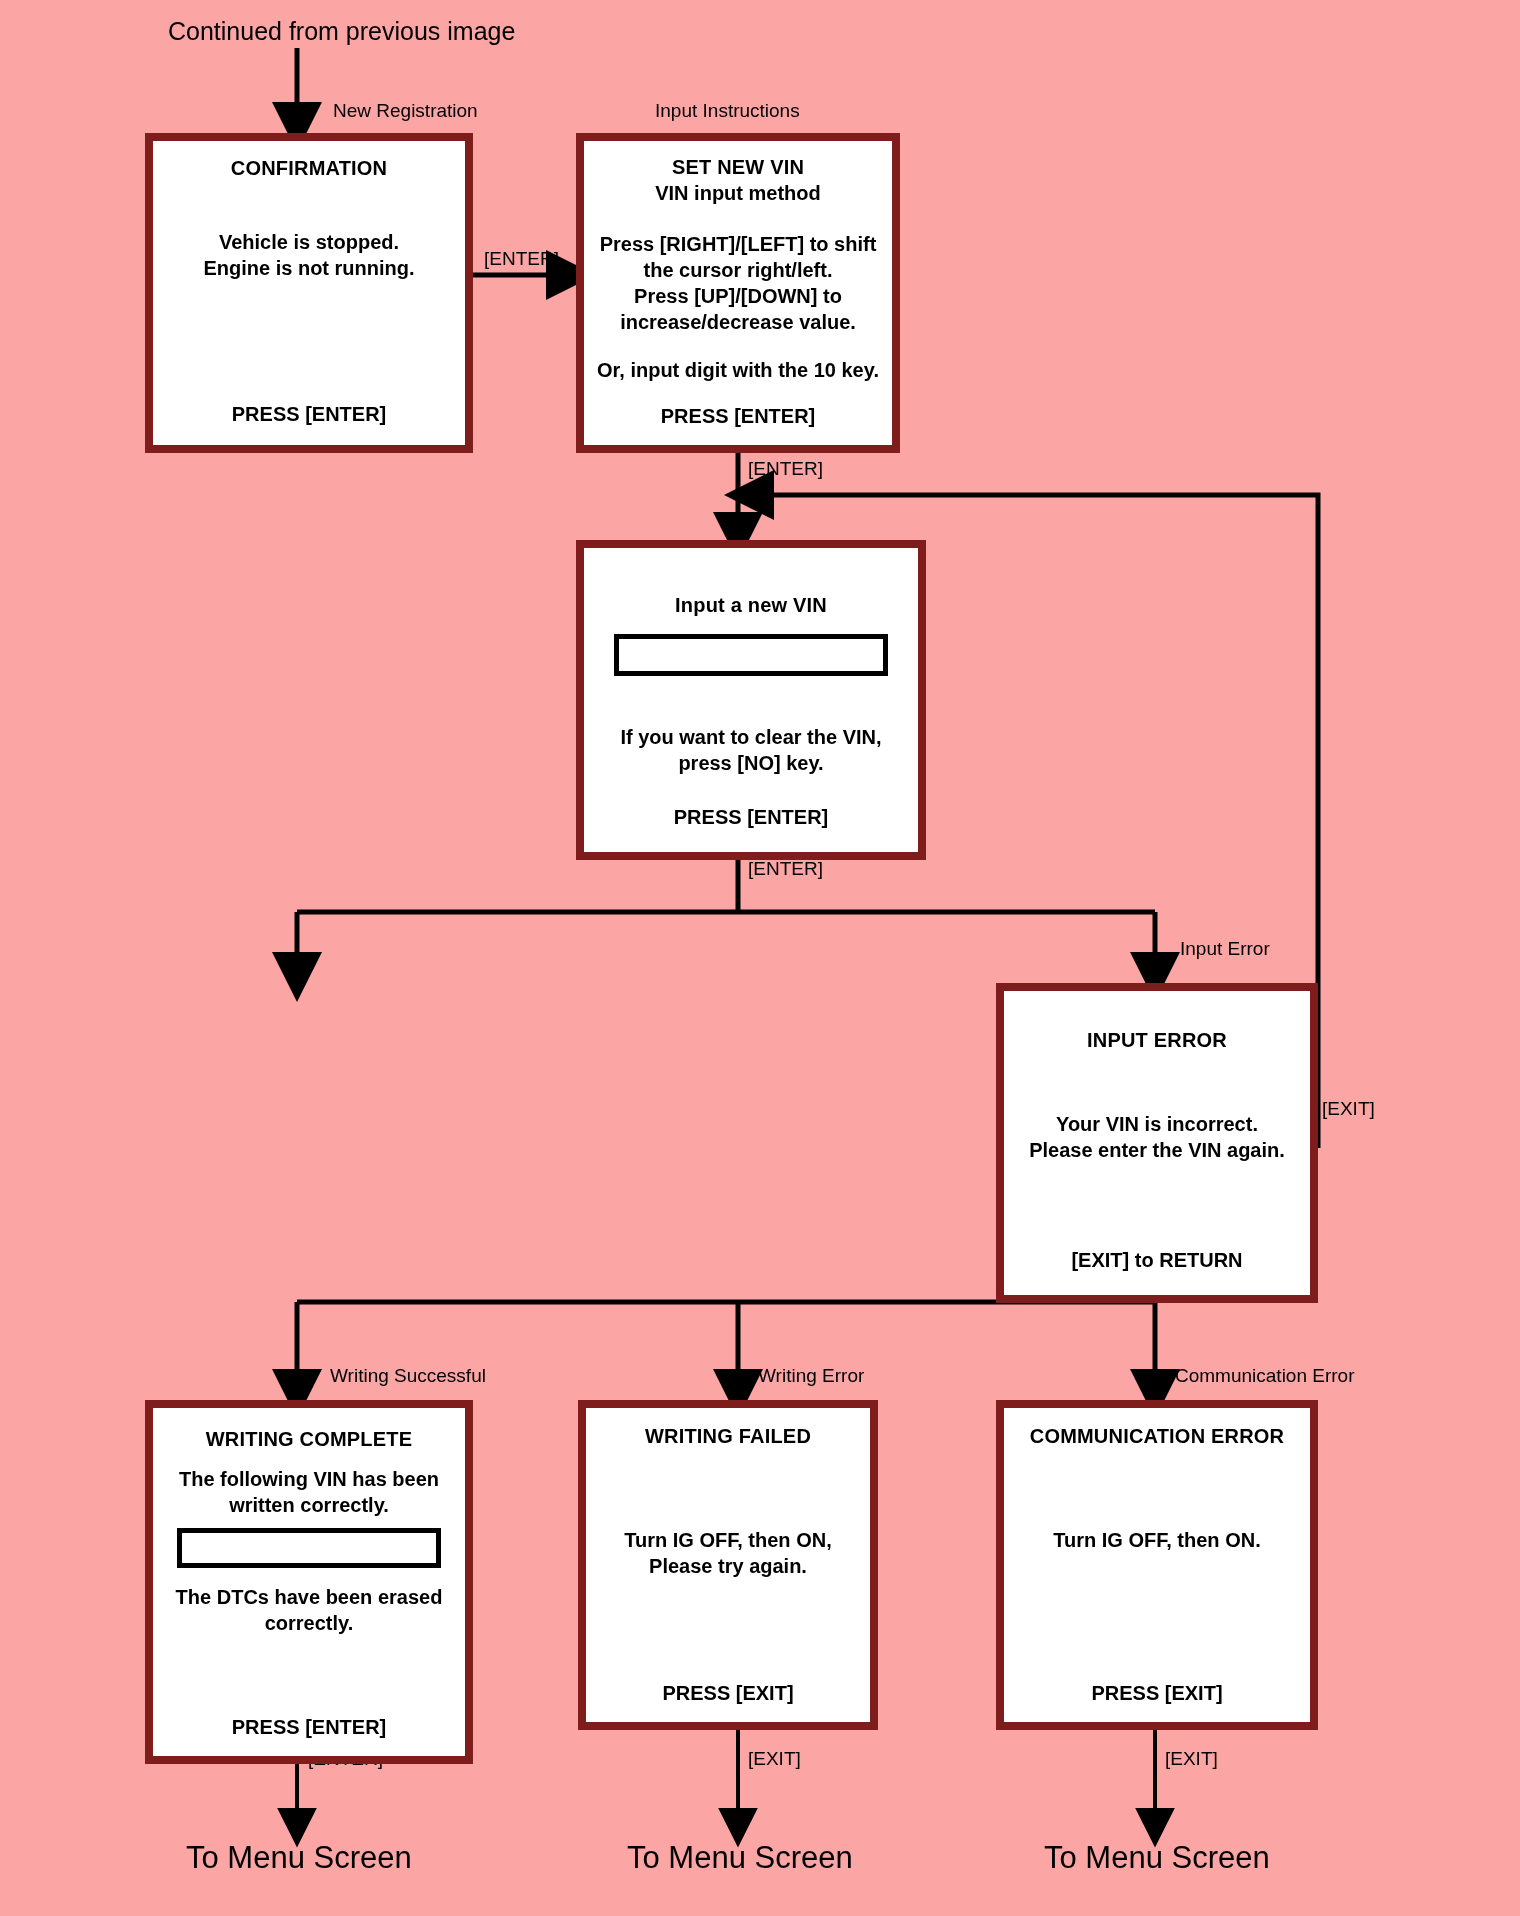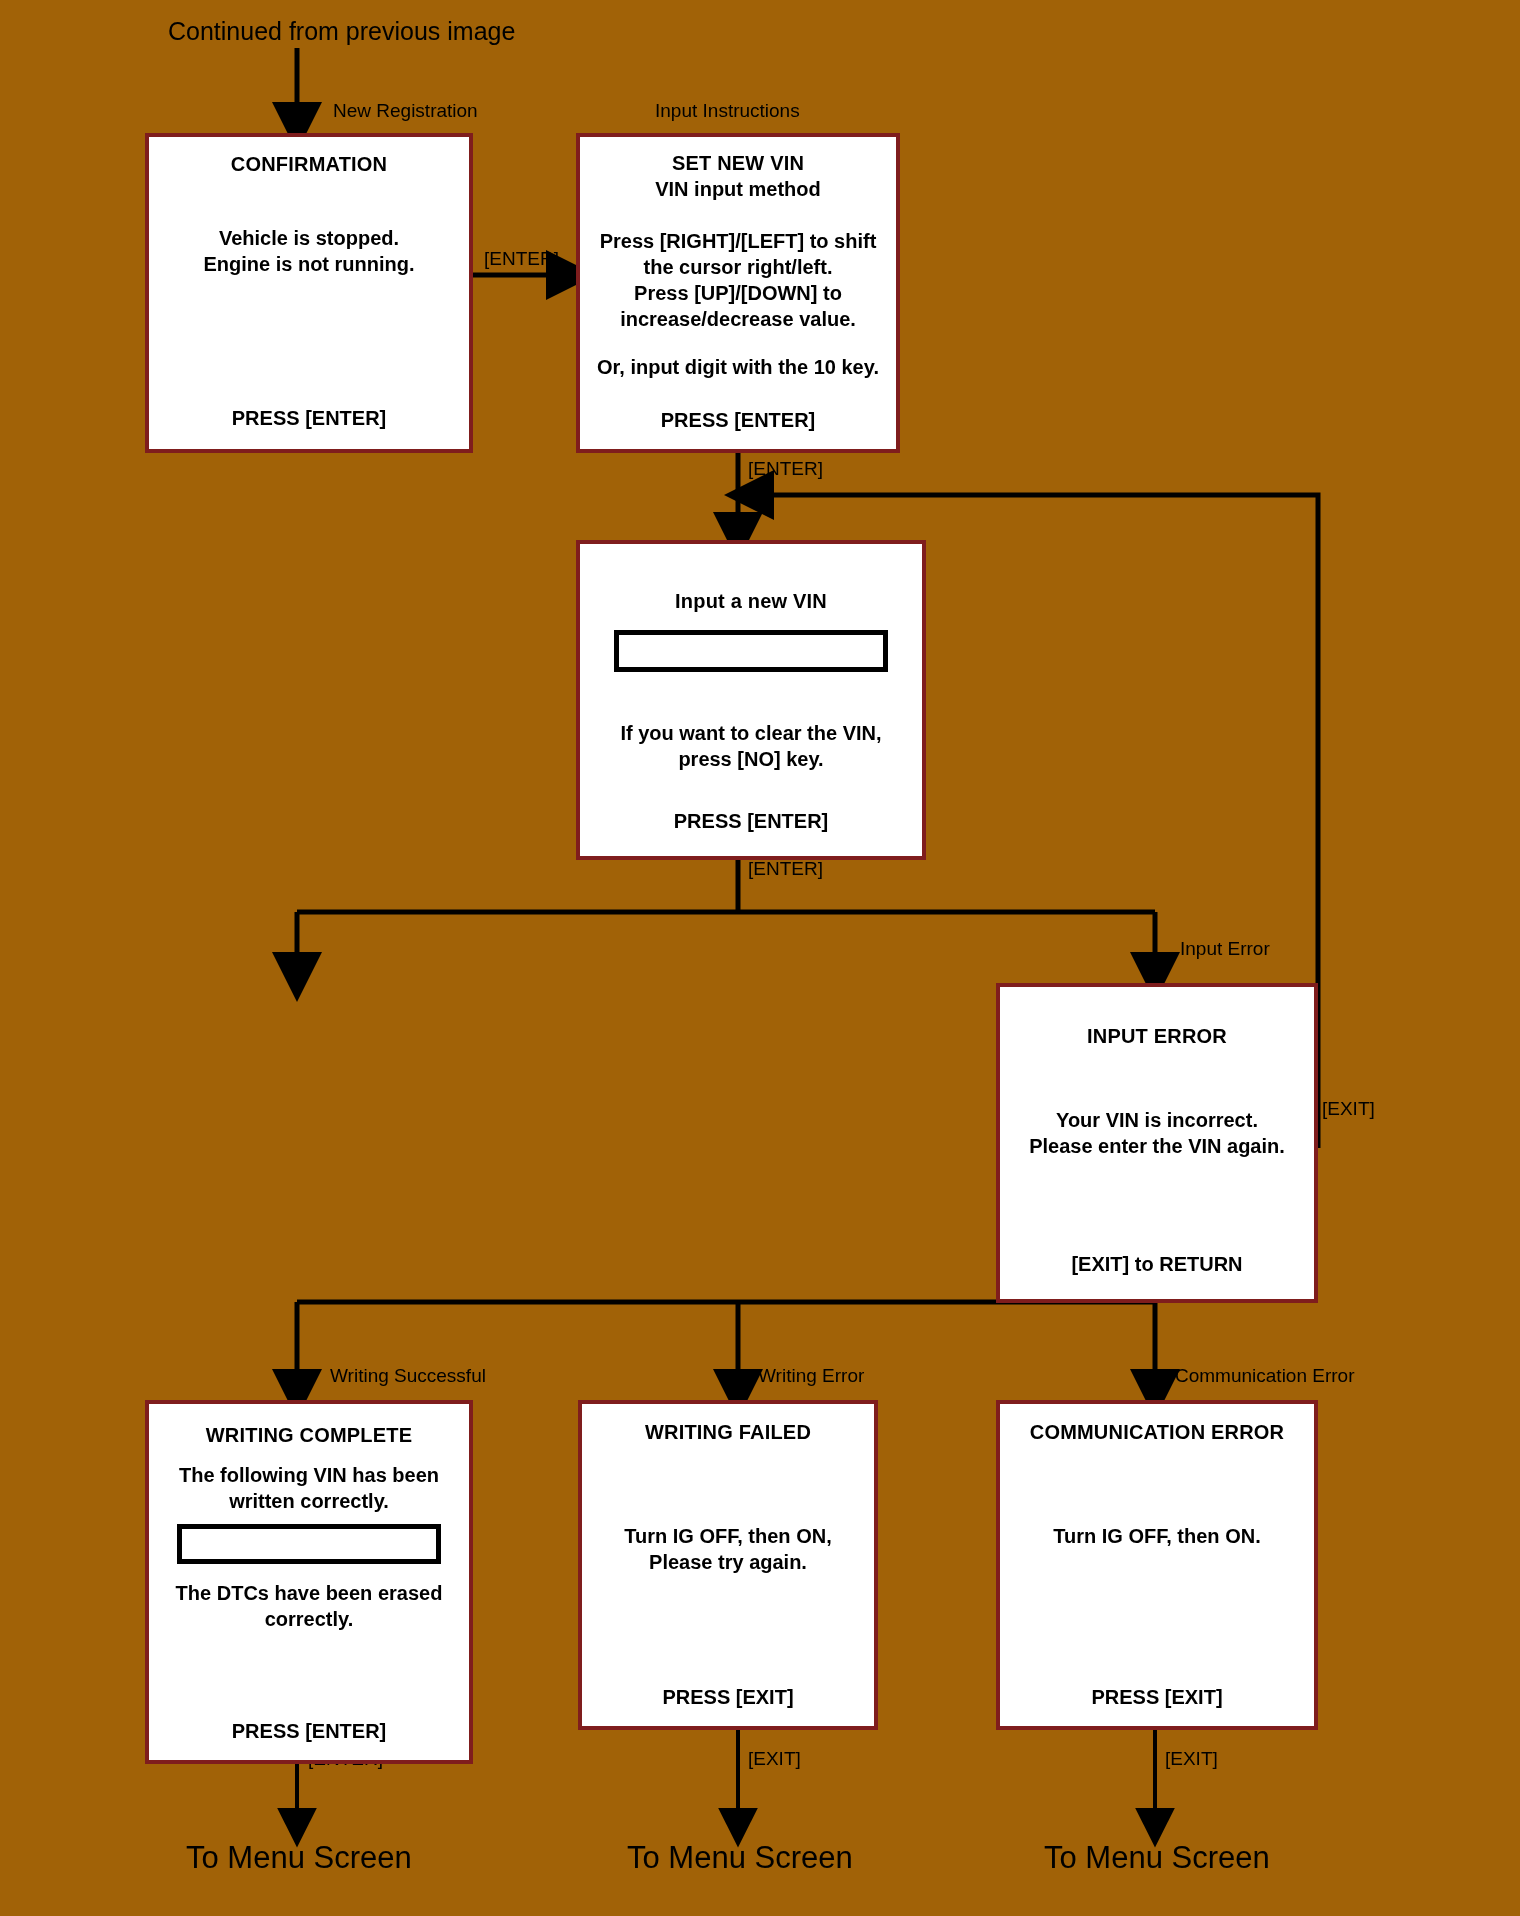--- a/index.html
+++ b/index.html
@@ -4,36 +4,36 @@
 <style>
   html, body {
     margin: 0;
     padding: 0;
     background: #ffffff;
   }
   #page {
     position: relative;
     width: 1520px;
     height: 1916px;
-    background: #a16207;
+    background: #fca5a5;
     font-family: "Liberation Sans", sans-serif;
     overflow: hidden;
     text-decoration: underline;
   }
   #wires {
     position: absolute;
     left: 0; top: 0;
     width: 1520px;
     height: 1916px;
     pointer-events: none;
   }
   .node {
     position: absolute;
     box-sizing: border-box;
-    border: 4px solid #7f1d1d;
+    border: 8px solid #7f1d1d;
     background: #ffffff;
     font-weight: bold;
     font-size: 20px;
     line-height: 1.30;
     text-align: center;
     color: #000;
     display: flex;
     flex-direction: column;
     align-items: center;
   }

